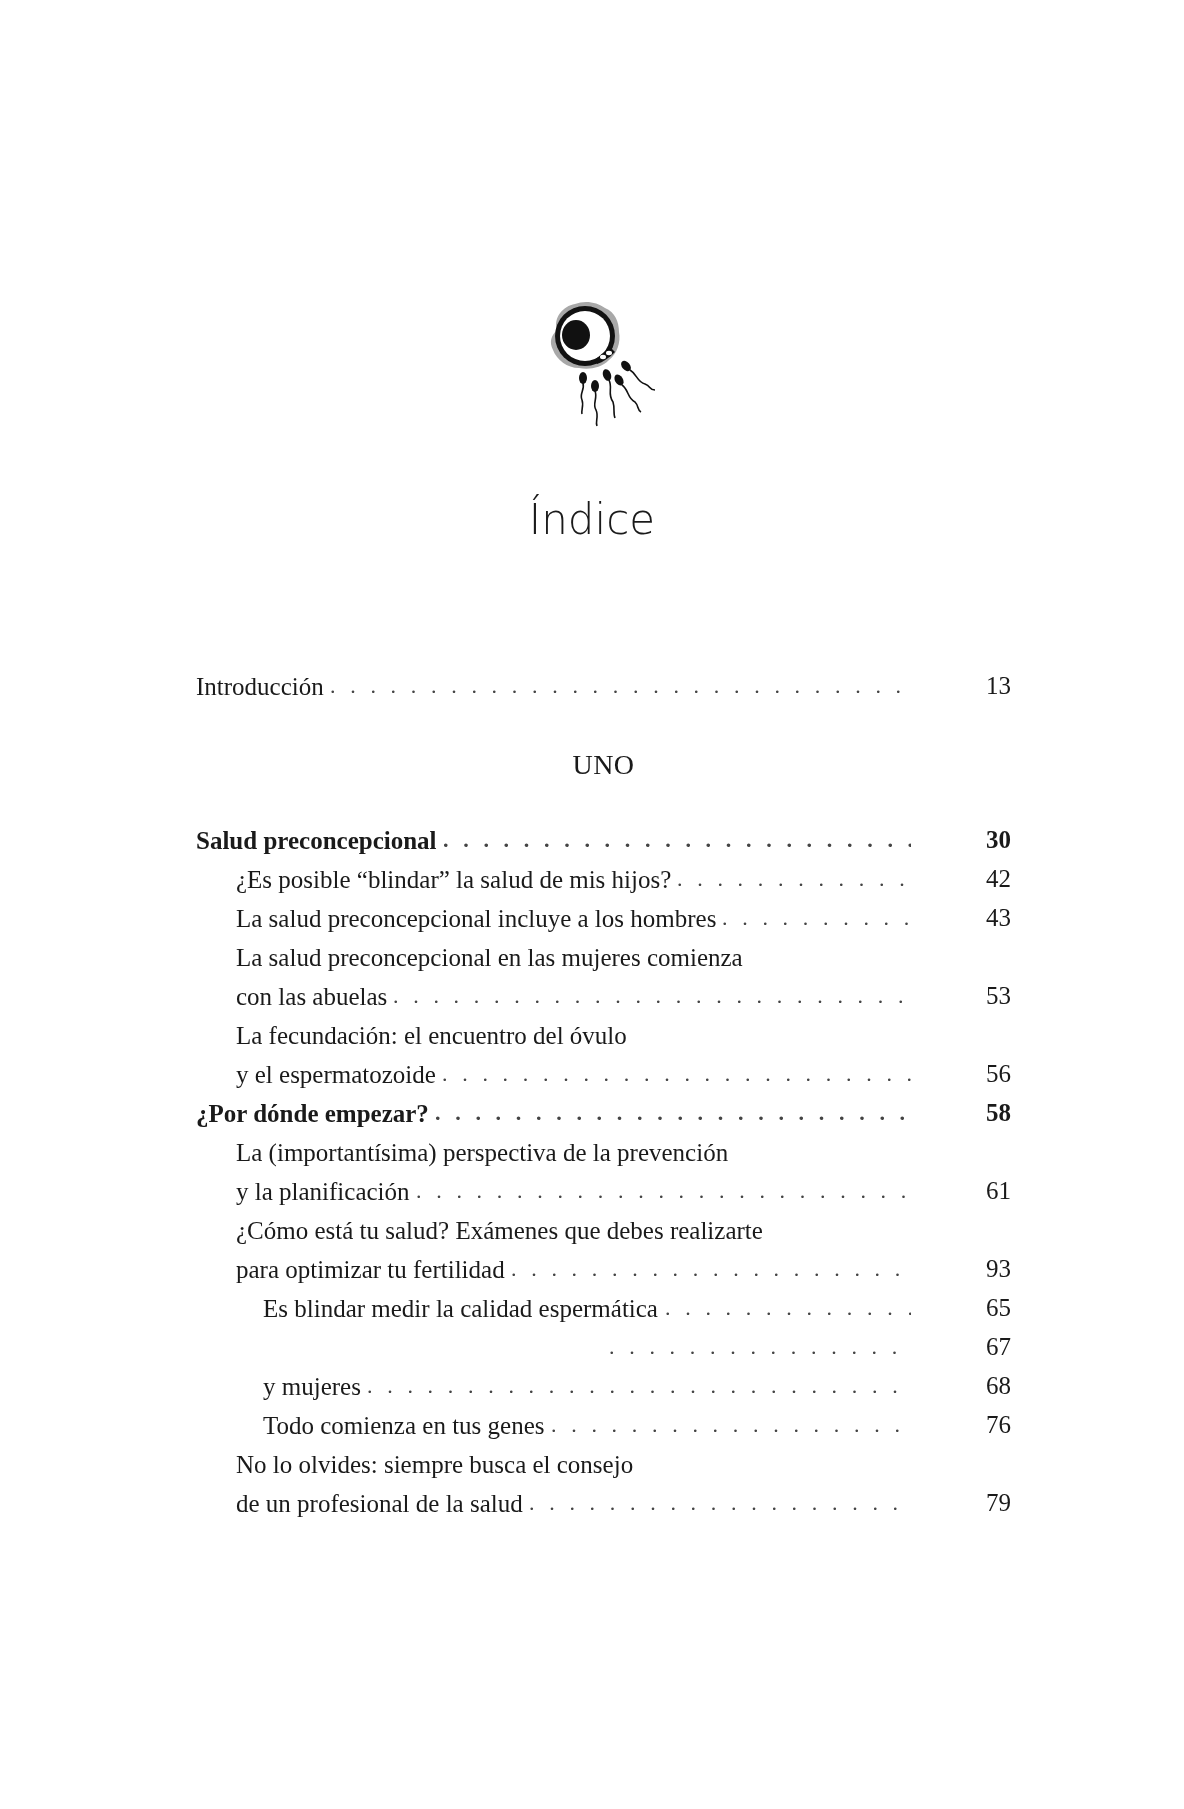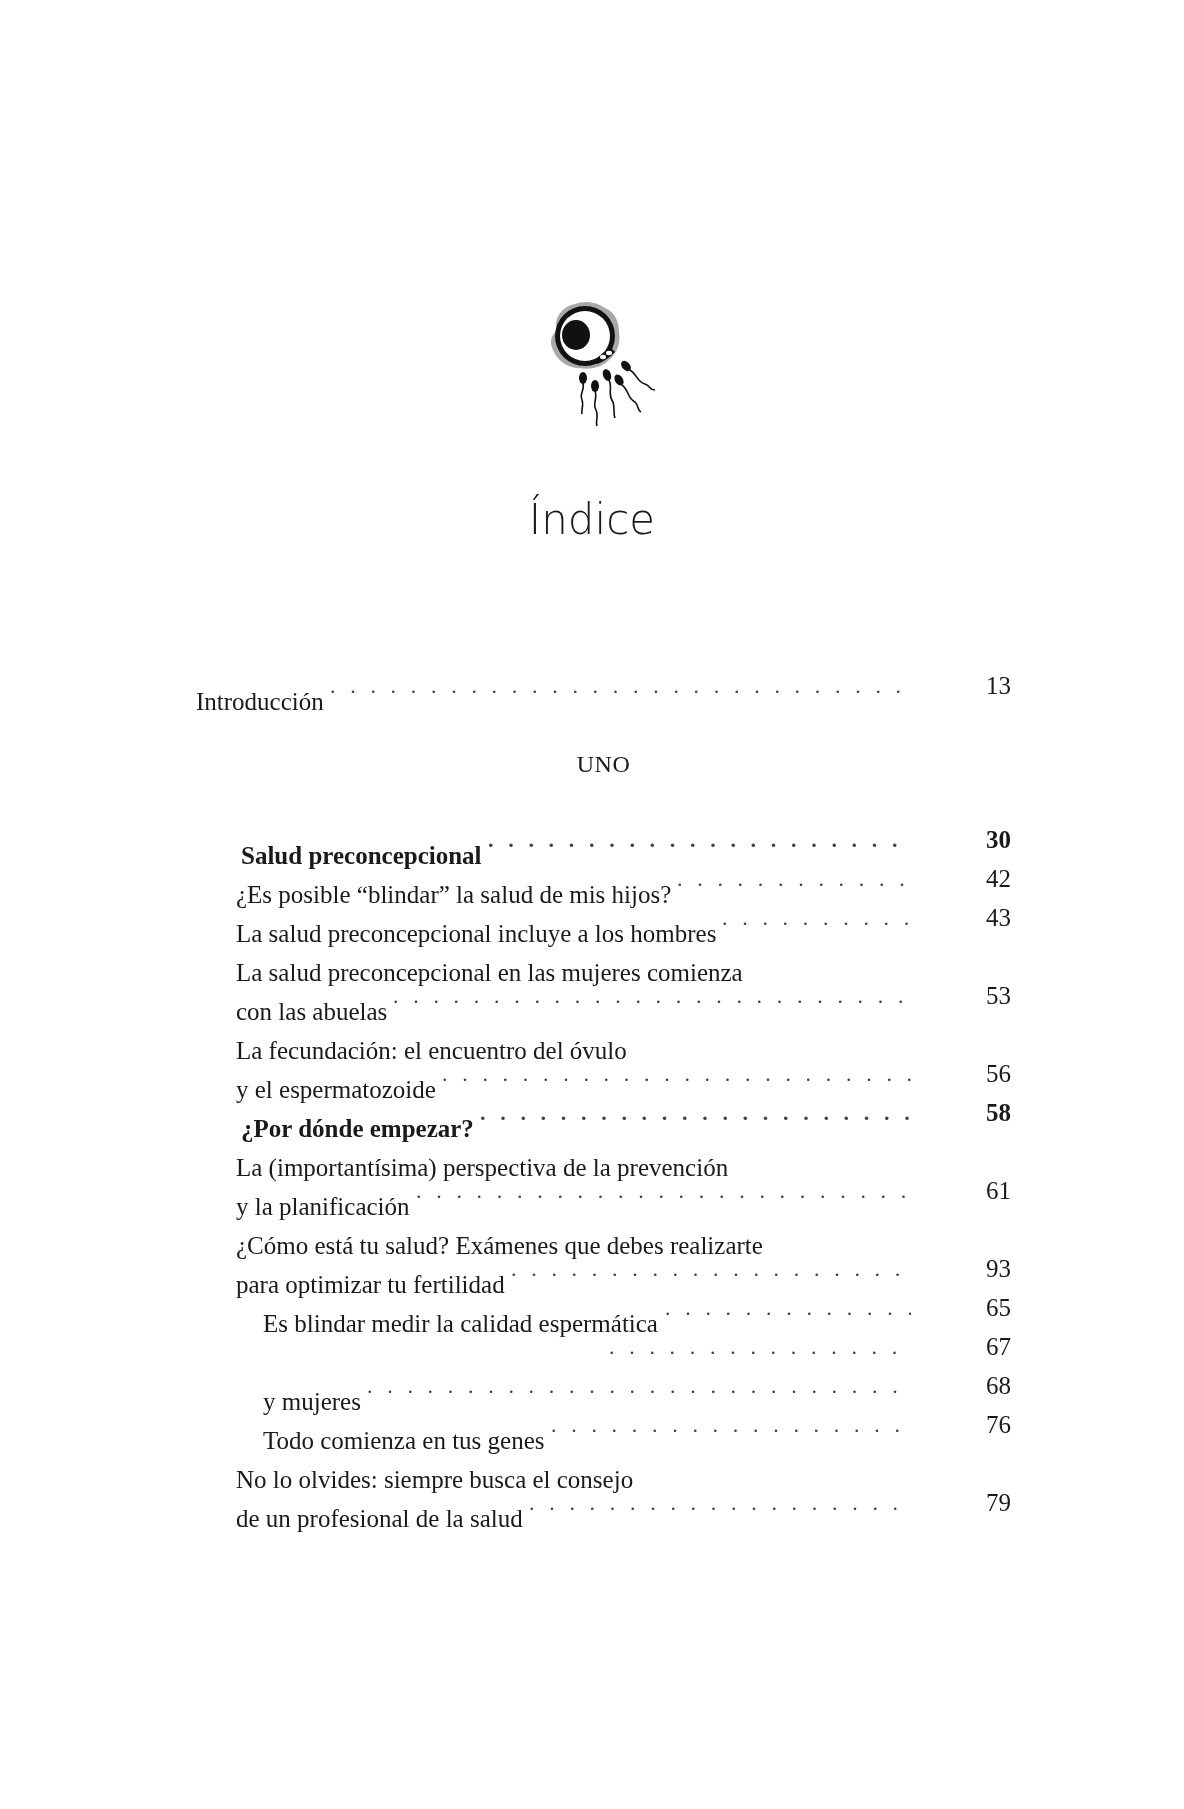--- a/index.html
+++ b/index.html
@@ -1,28 +1,28 @@
 <!DOCTYPE html>
 <html><head>
 <meta charset="utf-8">
 <style>
   html, body { margin: 0; padding: 0; background: #ffffff; }
   body { width: 1184px; height: 1809px; position: relative; overflow: hidden; font-family: "Liberation Serif", "DejaVu Serif", serif; color: #1a1a1a; }
   .emblem { position: absolute; left: 545px; top: 298px; width: 125px; height: 135px; }
   .title { position: absolute; left: 0; width: 1184px; top: 495px; text-align: center; font-family: "DejaVu Sans", "Liberation Sans", sans-serif; font-size: 42px; font-weight: 300; color: #1a1a1a; letter-spacing: 0px; }
   .toc { position: absolute; left: 196px; top: 666px; width: 815px; }
   .row { position: relative; height: 39px; line-height: 39px; font-size: 25px; white-space: nowrap; }
-  .row .text { position: absolute; top: 16px; }
+  .row .text { position: absolute; top: 1px; }
   .row .leader { position: absolute; top: 0; right: 100px; overflow: hidden; color: #444; letter-spacing: 4.6px; text-align: right; font-size: 22px; }
   .row .num { position: absolute; right: 0; top: 0; text-align: right; }
   .lvl0 .text { left: 0; }
   .lvl1 .text { left: 40px; }
   .lvl2 .text { left: 67px; }
-  .bold { font-weight: bold; margin-left: 45px; }
-  .section-head { text-align: center; font-size: 24px; height: 39px; line-height: 39px; letter-spacing: 0.5px; }
+  .bold { font-weight: bold; }
+  .section-head { text-align: center; font-size: 28px; height: 39px; line-height: 39px; letter-spacing: 0.5px; }
   .spacer-lg { height: 40px; }
   .spacer-md { height: 36px; }
 </style>
 </head>
 <body>
 
 <div class="emblem">
   <svg width="125" height="135" viewBox="0 0 125 135" xmlns="http://www.w3.org/2000/svg">
     <path d="M12,32 C8,20 18,8 30,6 C40,2 52,4 60,10 C70,14 74,24 74,34 C76,44 72,56 64,62 C56,70 44,72 34,70 C22,70 12,62 8,52 C4,44 6,38 12,32 Z" fill="#a8a8a8"></path>
     <circle cx="40" cy="38" r="30" fill="#111"></circle>

